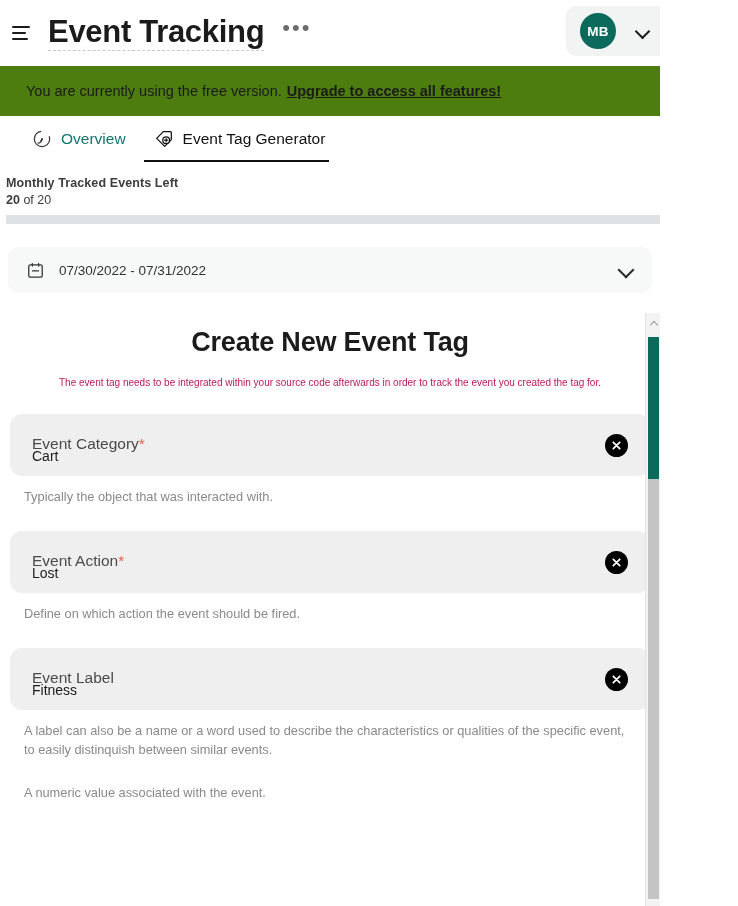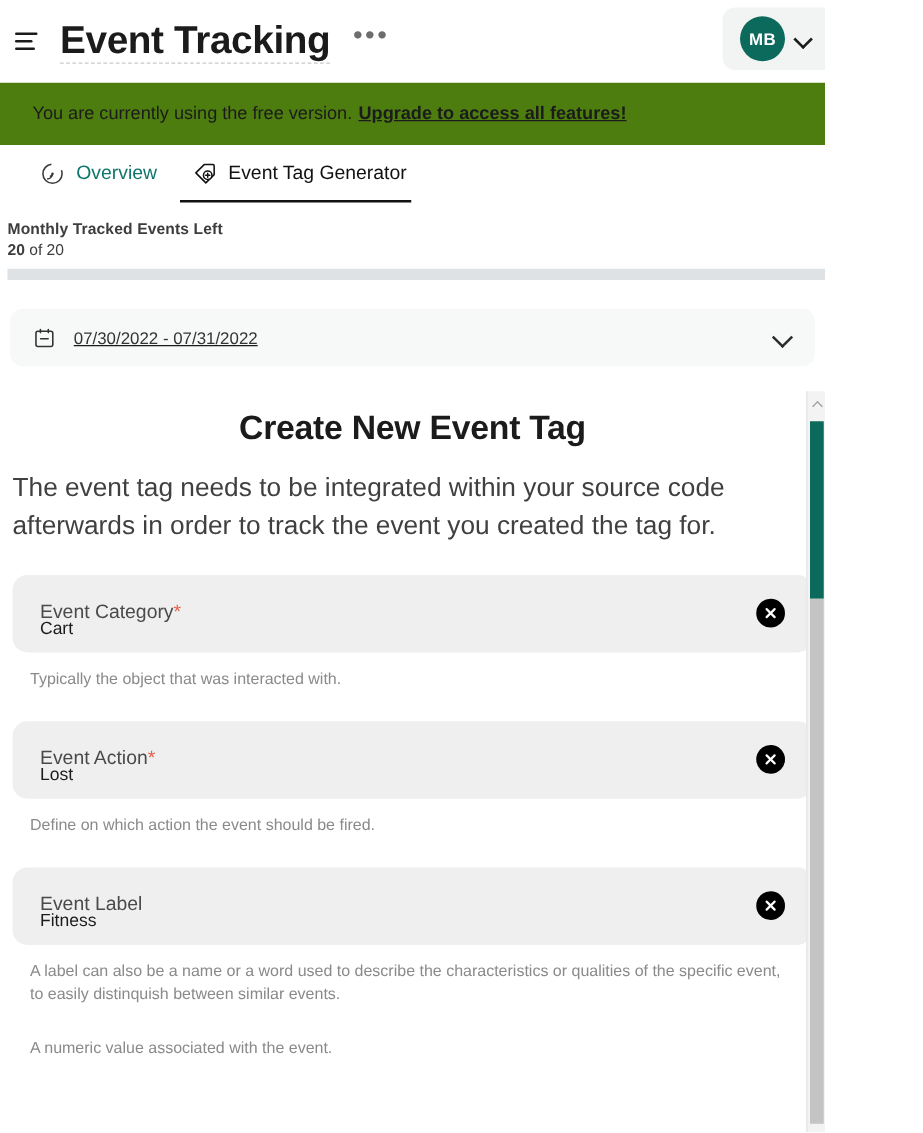--- a/index.html
+++ b/index.html
@@ -75,21 +75,21 @@
     user-select: none;
     padding-bottom: 10px;
   }
 
   .header-right {
     position: absolute;
     right: 0px;
     top: 6px;
     display: flex;
     align-items: center;
-    gap: 8px;
+    gap: 20px;
     background: #f2f4f3;
     border-radius: 10px 0 0 10px;
     padding: 7px 10px 7px 14px;
     cursor: pointer;
   }
   .avatar {
     width: 36px;
     height: 36px;
     border-radius: 50%;
     background: #0c6a5d;
@@ -195,21 +195,20 @@
   
   .daterange {
     margin: 23px 8px 0 8px;
     height: 46px;
     background: #f7f8f8;
     border-radius: 10px;
     display: flex;
     align-items: center;
     padding: 0 18px 0 18px;
     cursor: pointer;
-    text-decoration: underline;
   }
   .cal-icon { width: 19px; height: 19px; flex: 0 0 auto; }
   .daterange-text {
     margin-left: 14px;
     font-size: 13.5px;
     color: #333333;
     flex: 1 1 auto;
   }
   .chev-down {
     width: 16px; height: 16px; position: relative; flex: 0 0 auto;
@@ -232,23 +231,24 @@
   .form-title {
     text-align: center;
     font-size: 27px;
     font-weight: 700;
     color: #1b1b1b;
     letter-spacing: -0.2px;
   }
   .form-sub {
     margin: 18px auto 0 auto;
     max-width: 672px;
-    font-size: 21px;
+    text-align: center;
+    font-size: 10px;
     line-height: 1.42;
-    color: #404040;
+    color: #be185d;
   }
 
   .field-block { margin-top: 24px; }
   .field-block:first-of-type { margin-top: 26px; }
 
   .field {
     position: relative;
     height: 62px;
     background: #efefef;
     border-radius: 12px;

